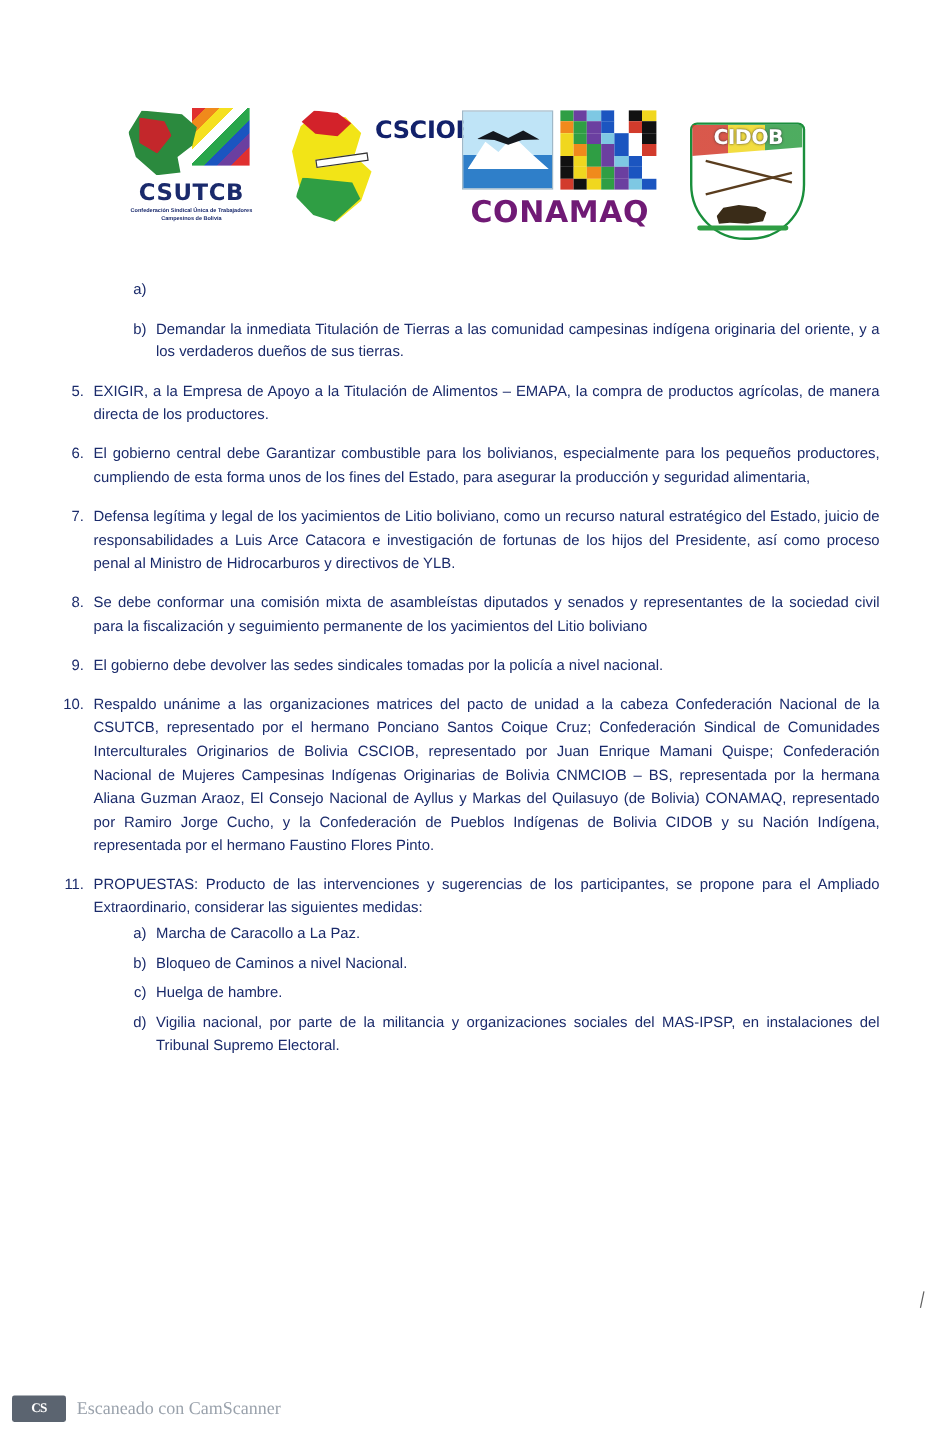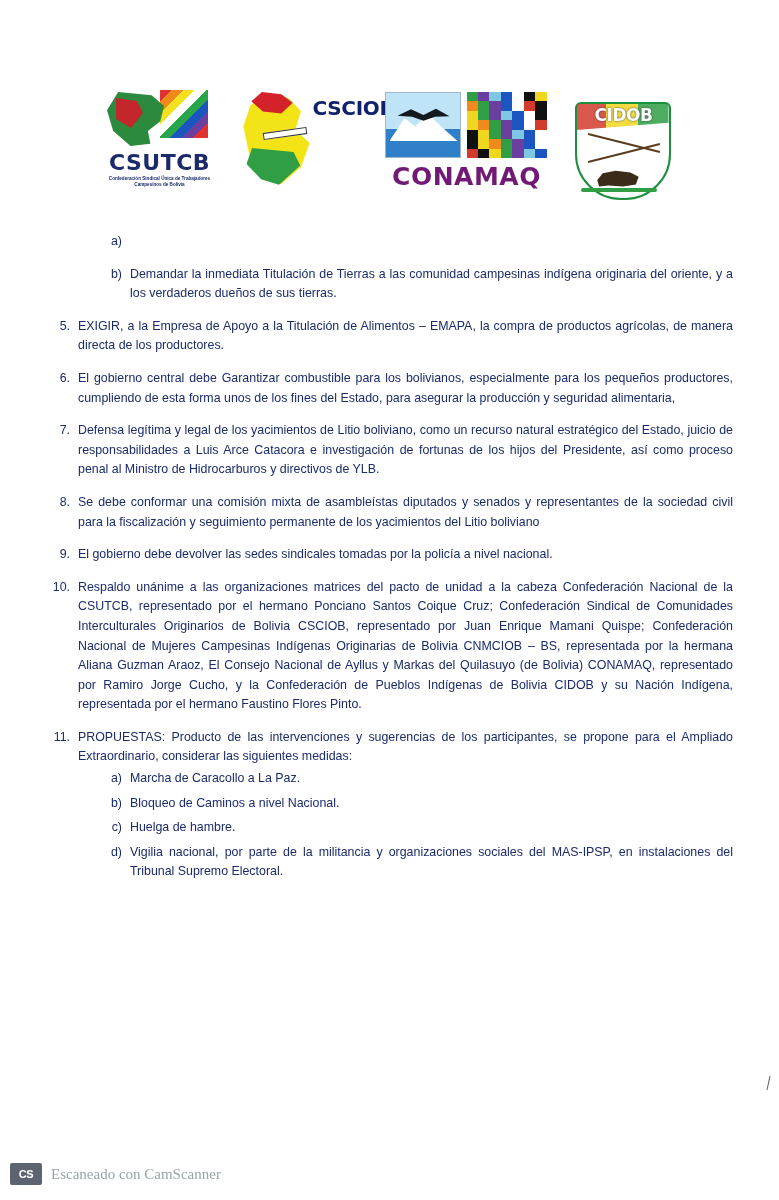--- a/index.html
+++ b/index.html
@@ -57,21 +57,21 @@
   }
   .csutcb-map-red {
     position: absolute; left: 6px; top: 10px;
     width: 30px; height: 30px;
     background: #c3272b;
     clip-path: polygon(10% 0%, 80% 10%, 100% 50%, 60% 100%, 10% 70%);
   }
   .logo-title {
     font-family: "DejaVu Sans", sans-serif;
     font-weight: 700;
-    font-size: 22px;
+    font-size: 19px;
     letter-spacing: 0.5px;
     color: #1a2a6c;
     line-height: 1;
     margin-top: 2px;
   }
   .logo-sub {
     font-size: 4.6px;
     line-height: 1.35;
     color: #1a2a6c;
     font-weight: 700;
@@ -280,24 +280,24 @@
     left: 0;
     bottom: 0;
     width: 779px;
     height: 52px;
     background: #ffffff;
     display: flex;
     align-items: center;
     padding-left: 10px;
   }
   .cs-badge {
-    width: 32px; height: 22px;
+    width: 45px; height: 22px;
     background: #5b6470;
     color: #ffffff;
-    font-family: Liberation Sans, sans-serif;
+    font-family: Liberation Serif, serif;
     font-weight: 700;
     font-size: 11px;
     display: flex; align-items: center; justify-content: center;
     border-radius: 2px;
     letter-spacing: -0.5px;
   }
   .cs-text {
     margin-left: 9px;
     color: #9aa2ac;
     font-size: 15px;

